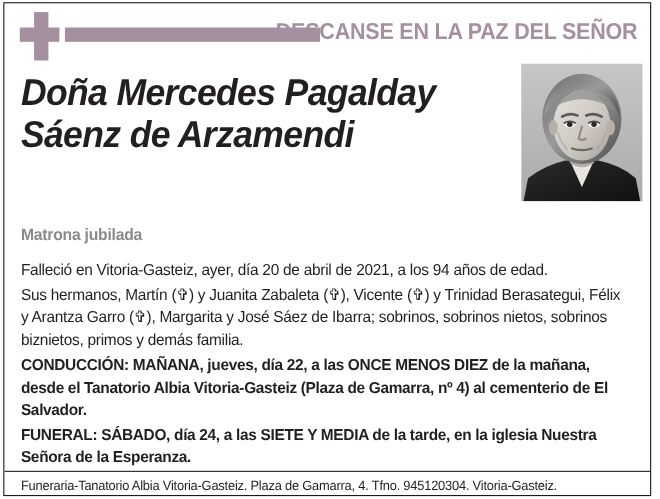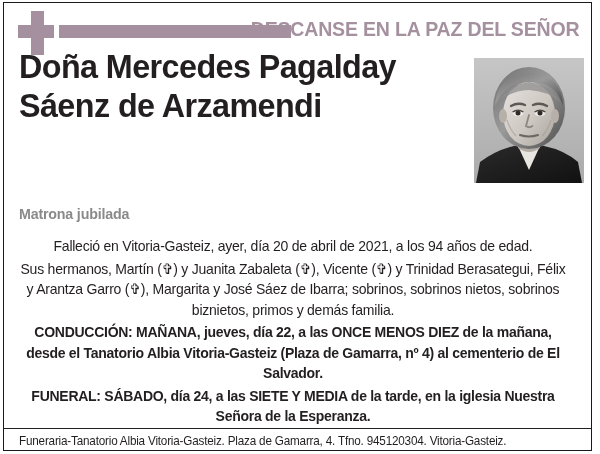--- a/index.html
+++ b/index.html
@@ -76,22 +76,23 @@
     font-stretch: condensed;
     white-space: nowrap;
     transform: scaleX(0.93);
     transform-origin: right center;
   }
 
   
   .name-block {
     position: absolute;
     left: 15px;
-    top: 44px;
+    top: 62px;
     width: 445px;
+    font-style: italic;
   }
   .deceased-name {
     font-size: 34px;
     line-height: 39px;
     font-weight: bold;
     color: #231f20;
     letter-spacing: -0.6px;
     transform: scaleX(0.95);
     transform-origin: left center;
     margin: 0;
@@ -122,21 +123,20 @@
     transform-origin: left center;
   }
 
   
   .body-text {
     position: absolute;
     left: 15px;
     top: 233px;
     width: 562px;
     color: #231f20;
-    text-align: center;
   }
   .para {
     font-size: 14.4px;
     line-height: 20.5px;
     letter-spacing: -0.25px;
     margin: 0 0 2px 0;
     transform: scaleX(0.975);
     transform-origin: left top;
   }
   .para.bold {

